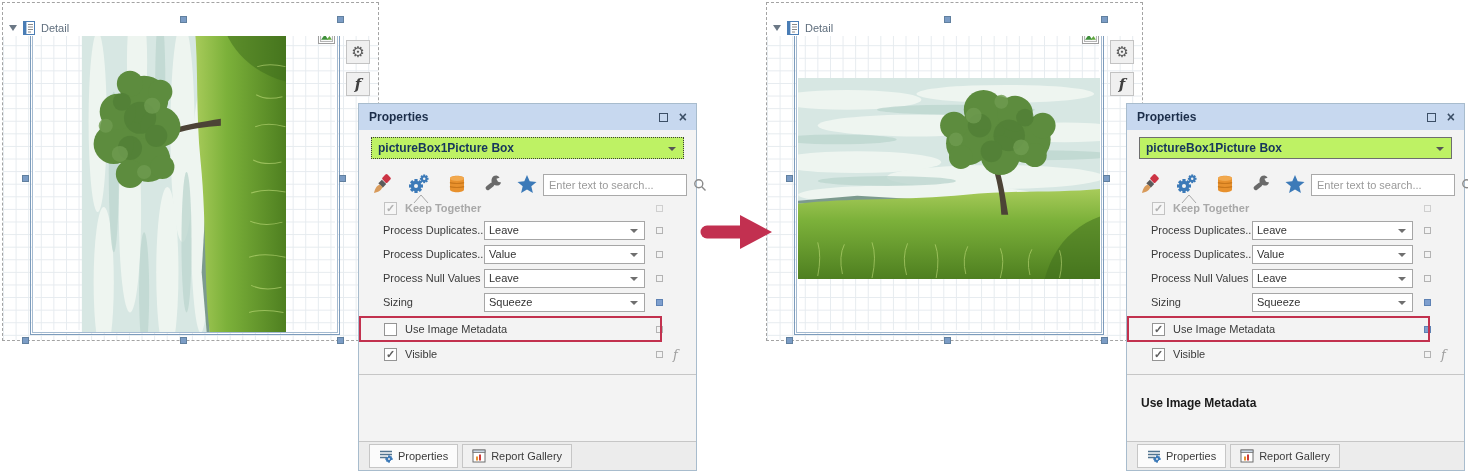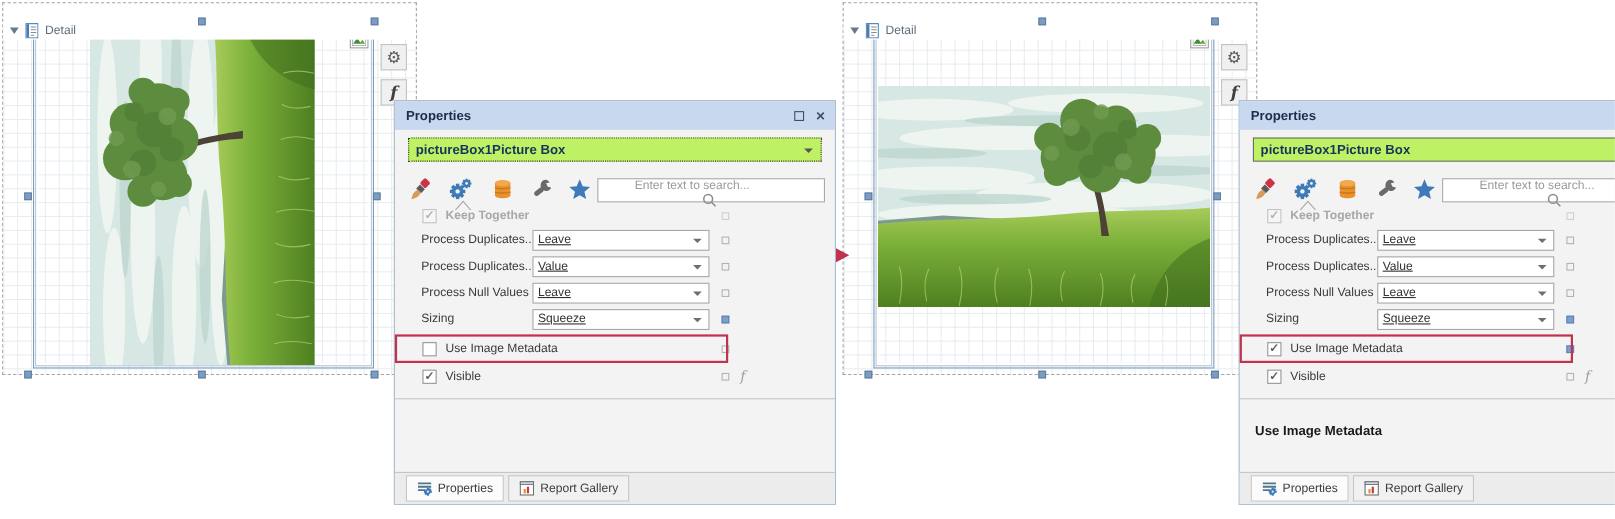--- a/index.html
+++ b/index.html
@@ -33,21 +33,21 @@
               border:1px solid #c3c3c3; display:flex; align-items:center; justify-content:center;
               color:#5a5a5a; z-index:4; cursor:pointer; }
   .side-btn.gear { top:20px; font-size:15px; }
   .side-btn.fxb  { top:52px; font-family:"DejaVu Serif", serif; font-style:italic;
                    font-weight:bold; font-size:15px; color:#3f3f3f; }
 
   
   .big-arrow { position:absolute; left:698px; top:210px; z-index:2; }
 
   
-  .panel { position:absolute; top:91px; width:402px; height:368px; background:#f3f3f3;
+  .panel { position:absolute; top:103px; width:339px; height:368px; background:#f3f3f3;
            border:1px solid #a8bccd; z-index:5; font-size:11px; color:#3a3a3a; }
   .p-header { position:absolute; top:0; left:0; right:0; height:26px; background:#c7d8ef;
               display:flex; align-items:center; padding-left:10px;
               font-size:12px; font-weight:bold; color:#1c2e4a; }
   .win-btns { position:absolute; right:9px; top:0; height:26px; display:flex; align-items:center; gap:11px; }
   .max-btn { width:9px; height:9px; border:1px solid #3c4f66; display:block; cursor:pointer; }
   .close-btn { font-size:14px; font-weight:bold; color:#3c4f66; line-height:1; cursor:pointer; }
   .selector { position:absolute; top:33px; left:12px; right:12px; height:22px; background:#bef264;
               display:flex; align-items:center; padding-left:6px; font-size:12px; font-weight:bold;
               color:#16355c; cursor:pointer; }
@@ -55,21 +55,21 @@
   .panel-right .selector { border:1px solid #6e6e6e; }
   .sel-type { }
   .sel-arrow { position:absolute; right:7px; top:9px; width:0; height:0;
                border-left:4px solid transparent; border-right:4px solid transparent;
                border-top:4px solid #555; }
   .ptoolbar { position:absolute; top:66px; left:0; right:0; height:30px; }
   .tool-ic { position:absolute; top:2px; width:24px; height:24px; display:flex;
              align-items:center; justify-content:center; cursor:pointer; }
   .notch { position:absolute; left:54px; top:24px; z-index:2; }
   .search { position:absolute; top:4px; left:184px; right:9px; height:22px; background:#fff;
-            border:1px solid #a9a9a9; display:flex; align-items:center;flex-direction:column; }
+            border:1px solid #a9a9a9; display:flex; align-items:center; }
   .search input { flex:1; border:none; outline:none; background:transparent; font-size:11px;
                   color:#444; padding:0 2px 0 5px; font-family:"Liberation Sans",sans-serif; }
   .search input::placeholder { color:#9a9a9a; }
   .search svg { margin-right:4px; flex:none; }
 
   .rows { position:absolute; top:94px; left:0; right:0; }
   .prow { position:relative; display:flex; align-items:center; }
   .prow.r0 { height:20px; }
   .prow.rdd { height:24px; }
   .prow.r5 { height:26px; margin-top:2px; }
@@ -77,21 +77,21 @@
   .plabel { position:absolute; left:24px; white-space:nowrap; max-width:100px; overflow:hidden; }
   .cbwrap { position:absolute; left:25px; display:flex; align-items:center; gap:8px; }
   .cb { width:13px; height:13px; background:#fff; border:1px solid #949494; display:flex;
         align-items:center; justify-content:center; cursor:pointer; }
   .cb-glyph { font-size:11px; font-weight:bold; color:#5f5f5f; line-height:1; }
   .prow.disabled .plabel2 { color:#a8a8a8;font-weight:bold; }
   .prow.disabled .cb { border-color:#c3c3c3; background:#f6f6f6; }
   .prow.disabled .cb-glyph { color:#b2b2b2; }
   .dd { position:absolute; left:125px; width:161px; height:19px; background:#fff;
         border:1px solid #a6a6a6; display:flex; align-items:center; cursor:pointer; }
-  .dd-text { padding-left:4px; color:#333;text-decoration:underline; }
+  .dd-text { padding-left:4px; color:#333; }
   .dd-arrow { position:absolute; right:6px; top:7px; width:0; height:0;
               border-left:4px solid transparent; border-right:4px solid transparent;
               border-top:4px solid #6f6f6f; }
   .marker { position:absolute; left:297px; width:7px; height:7px; border:1px solid #b3b3b3;
             background:transparent; cursor:pointer; }
   .marker.faint { border-color:#cfcfcf; }
   .marker.mod { background:#7e9fce; border-color:#5e82b4; }
   .fx-row { position:absolute; left:314px; font-family:"DejaVu Serif",serif; font-style:italic;
             font-size:13px; color:#9f9f9f; }
   .hl-box { position:absolute; left:0; top:0; width:303px; height:100%;

